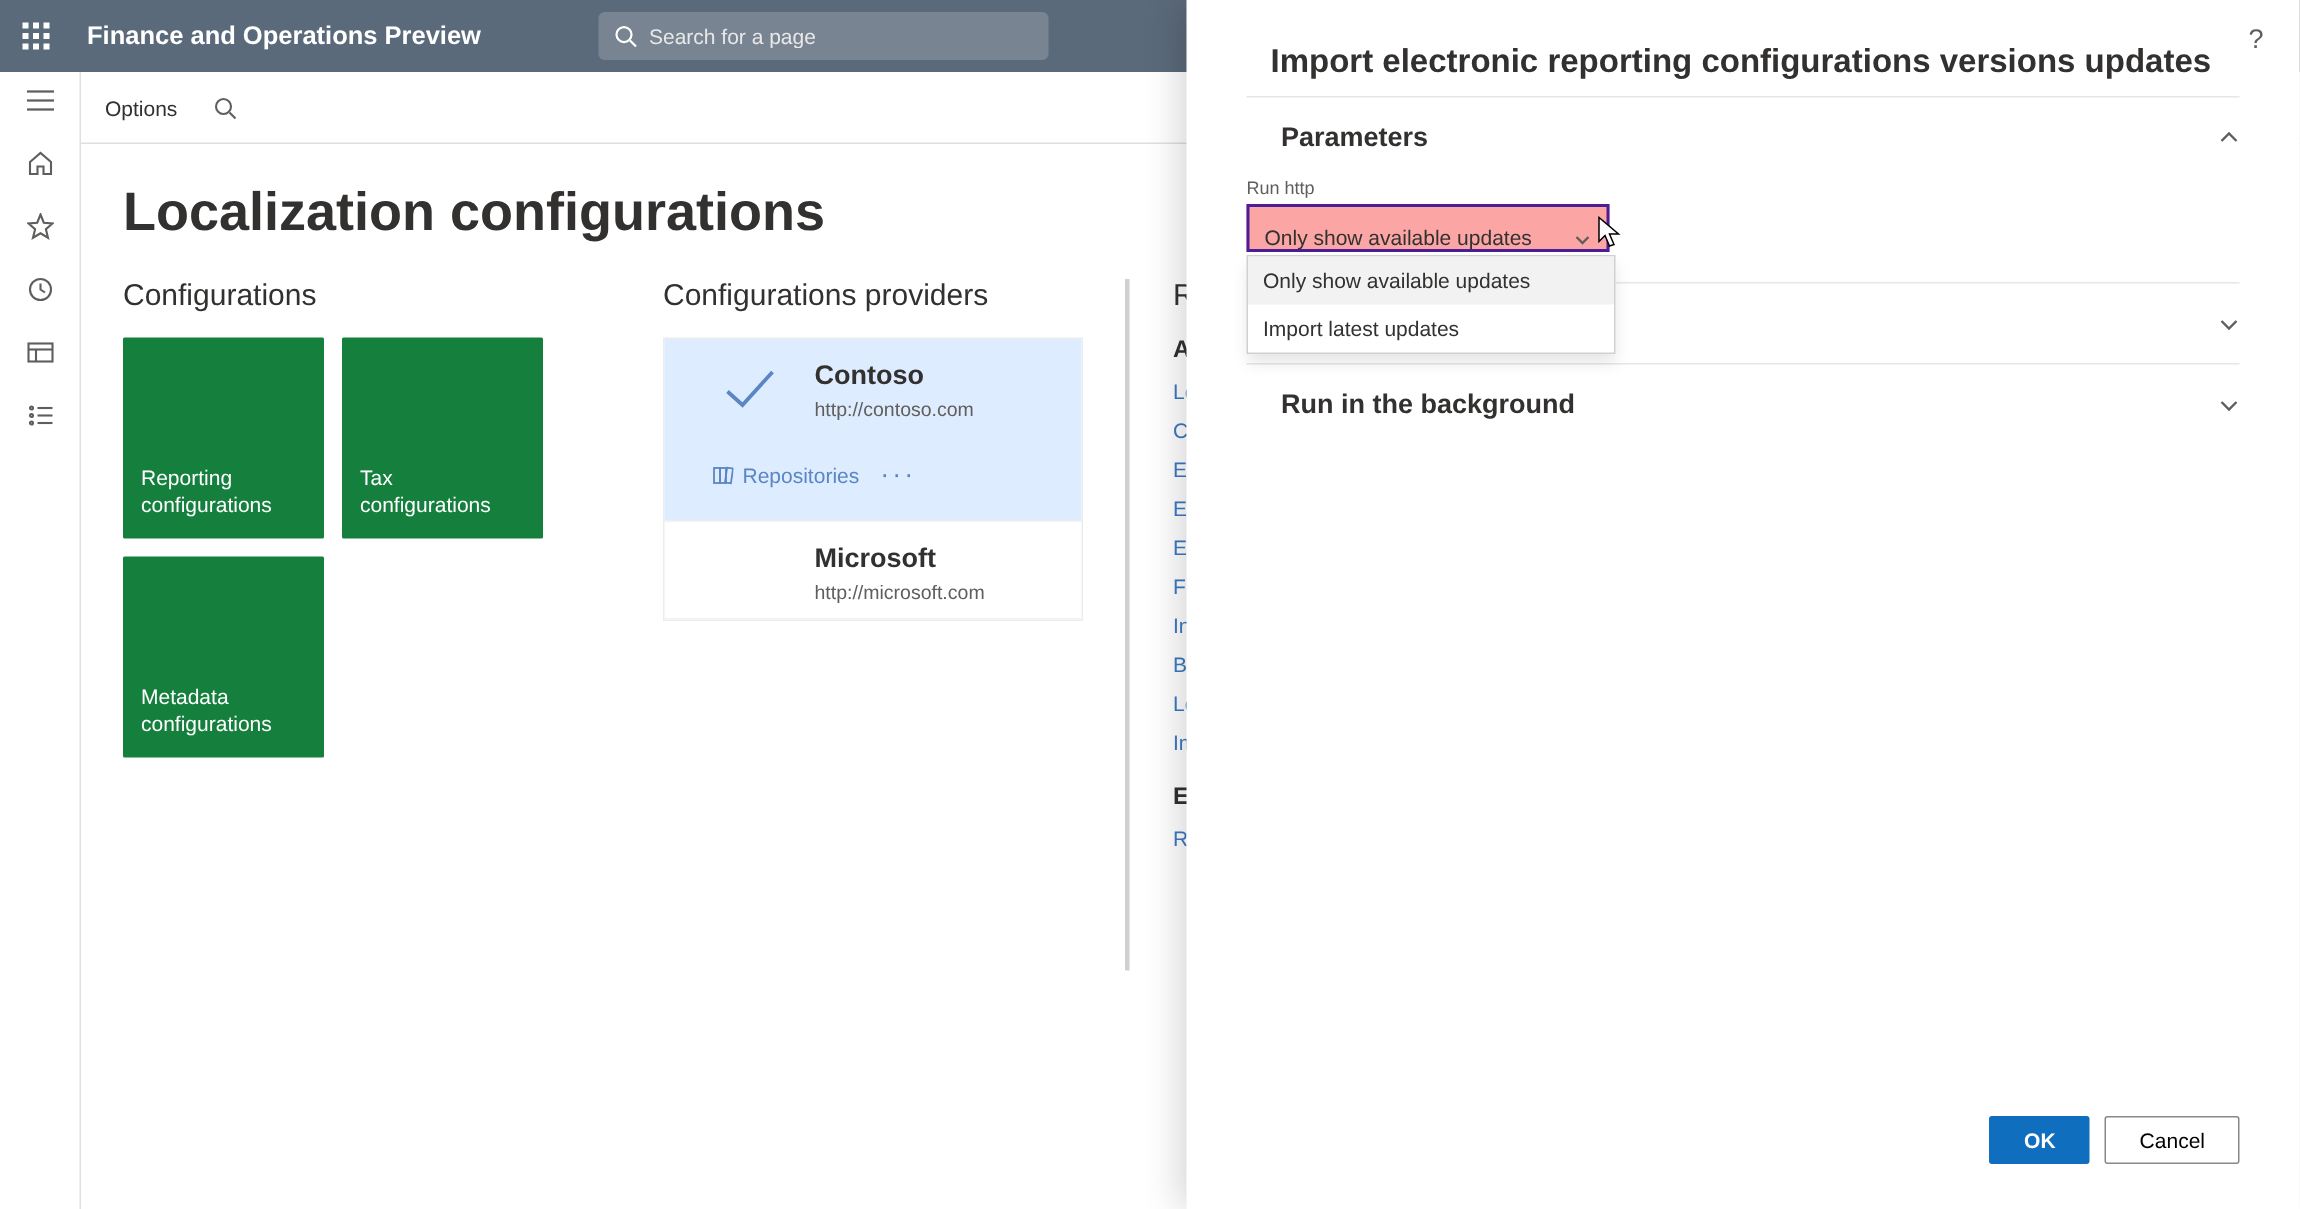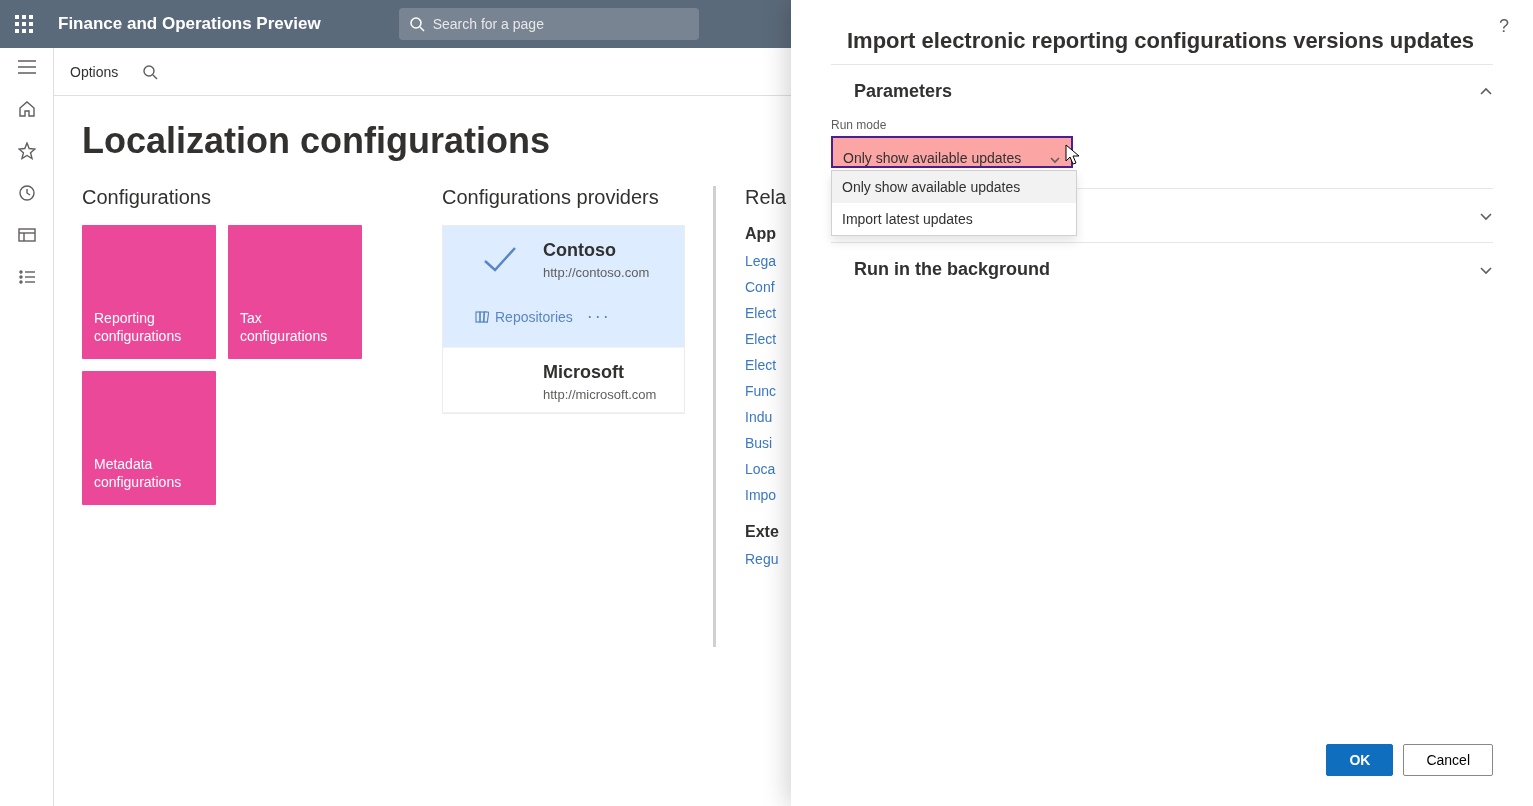--- a/index.html
+++ b/index.html
@@ -27,23 +27,23 @@
   .leftrail .ic { width:22px; height:22px; color:#605e5c; cursor:pointer; display:flex; align-items:center; justify-content:center; }
 
   
   .main { position:absolute; top:96px; left:54px; right:0; bottom:0; padding: 24px 40px 40px 28px; overflow:hidden; }
   .main h1 { font-size:36px; font-weight:600; color:#323130; margin-bottom:24px; }
   .cols { display:flex; gap:60px; }
   .col { }
   .col h2 { font-size:20px; font-weight:400; margin-bottom:16px; color:#323130; }
 
   .tiles { display:flex; flex-wrap:wrap; gap:12px; width:300px; }
-  .tile { width:134px; height:134px; background:#ec4899; color:#fff; padding:14px 12px; display:flex; align-items:flex-end; font-size:14px; line-height:1.3; cursor:pointer; border-radius:1px; }
-
-  .providers { width:243px; border:1px solid #ececec; }
+  .tile { width:134px; height:134px; background:#15803d; color:#fff; padding:14px 12px; display:flex; align-items:flex-end; font-size:14px; line-height:1.3; cursor:pointer; border-radius:1px; }
+
+  .providers { width:280px; border:1px solid #ececec; }
   .provider { padding:14px 18px 10px 100px; position:relative; border-bottom:1px solid #f2f2f2; cursor:pointer; }
   .provider.selected { background:#deecff; }
   .provider .pname { font-size:18px; font-weight:600; color:#323130; }
   .provider .purl { font-size:13px; color:#605e5c; margin-top:4px; }
   .provider .check { position:absolute; left:40px; top:20px; }
   .provider .check svg { stroke:#5b86c5; }
   .prov-actions { display:flex; align-items:center; gap:14px; padding:10px 14px; justify-content:flex-start; }
   .prov-actions .repo { color:#5b86c5; font-size:14px; display:flex; align-items:center; gap:6px; cursor:pointer; }
   .prov-actions .more { color:#5b86c5; cursor:pointer; font-size:18px; letter-spacing:2px; }
 
@@ -234,21 +234,21 @@
   <div class="panel-head">Import electronic reporting configurations versions updates</div>
 
   <div class="section">
     <div class="section-head">
       <span>Parameters</span>
       <svg class="chev" viewBox="0 0 14 14" fill="none" stroke="#605e5c" stroke-width="1.6">
           <polyline points="2,9 7,4 12,9"></polyline>
         </svg>
     </div>
     <div class="section-body">
-      <div class="field-label">Run mode</div>
+      <div class="field-label">Run http</div>
       <div class="select-box">
         <span>Only show available updates</span>
         <svg width="12" height="12" viewBox="0 0 12 12" fill="none" stroke="#605e5c" stroke-width="1.6">
             <polyline points="2,4 6,8 10,4"></polyline>
           </svg>
         <div class="dropdown">
           <div class="opt-item sel">Only show available updates</div>
           <div class="opt-item">Import latest updates</div>
         </div>
         <svg class="cursor" width="20" height="24" viewBox="0 0 20 24" fill="#fff" stroke="#000" stroke-width="1">

